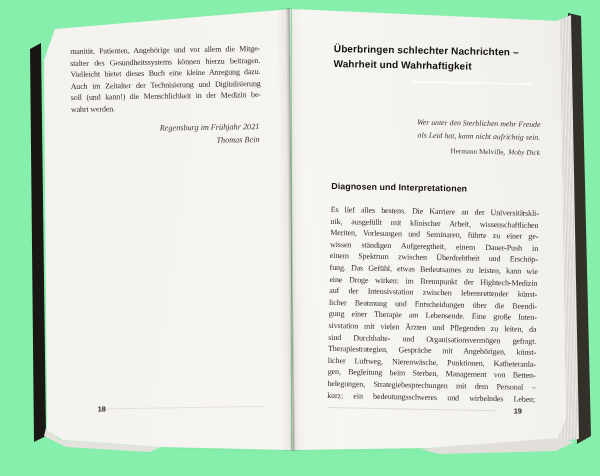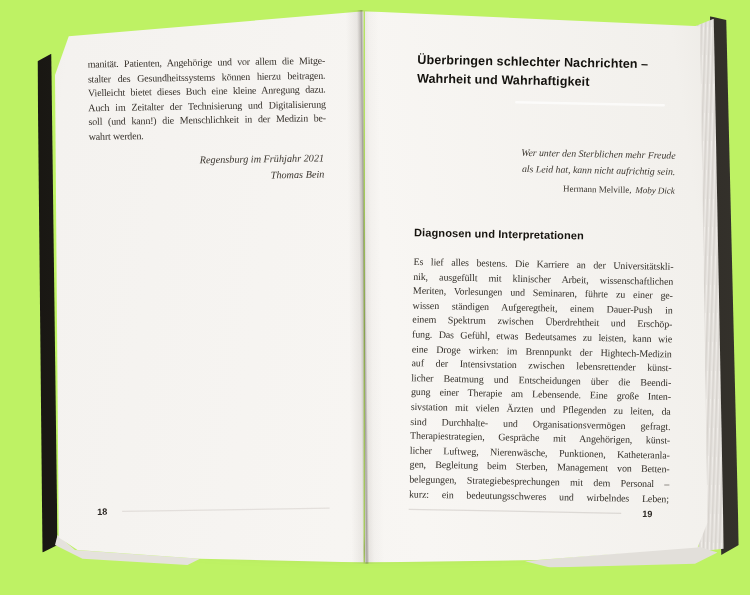--- a/index.html
+++ b/index.html
@@ -1,20 +1,20 @@
 <!DOCTYPE html>
 <html><head>
 <meta charset="utf-8">
 <style>
   html, body { margin: 0; padding: 0; background: #ffffff; }
   .scene {
     position: relative;
     width: 600px; height: 476px;
     overflow: hidden;
-    background: #bef264;
+    background: #86efac;
     font-family: "Liberation Serif", serif;
   }
   
   .book-shadow {
     position: absolute; left: 45px; top: 430px; width: 520px; height: 34px;
     background: radial-gradient(ellipse 52% 46% at 50% 28%, rgba(95,86,76,0.26), rgba(95,86,76,0) 72%);
     filter: blur(3px);
   }
   
   .cover-left {
@@ -109,21 +109,21 @@
   }
   .epigraph-attrib .work { font-style: italic; margin-left: 3px; }
   .section-heading {
     position: absolute; top: 139px; left: 0; margin: 0;
     font-family: "Liberation Sans", sans-serif; font-weight: 700;
     font-size: 8.8px; letter-spacing: 0.1px; color: #16130e;
   }
   .pagefoot { position: absolute; font-family: "Liberation Sans", sans-serif; }
   .pagefoot-left  { top: 359px; left: 0;  width: 190px; height: 12px; }
   .pagefoot-right { top: 361px; left: 0;  width: 208px; height: 12px; }
-  .pagenum { position: absolute; top: 0; font-size: 7.3px; font-weight: 700; color: #2b2723; }
+  .pagenum { position: absolute; top: 0; font-size: 7.3px; font-weight: 700; color: #2b2723; margin-left: 20px; }
   .pagefoot-left  .pagenum { left: 2px; }
   .pagefoot-right .pagenum { right: 13px; }
   .foot-rule { position: absolute; top: 4px; height: 1px; }
   .pagefoot-left  .foot-rule { left: 22px;  width: 166px; background: rgba(110,102,94,0.14); }
   .pagefoot-right .foot-rule { left: 0;    width: 170px; background: rgba(110,102,94,0.18); }
 </style>
 </head>
 <body>
 
 <div class="scene">

